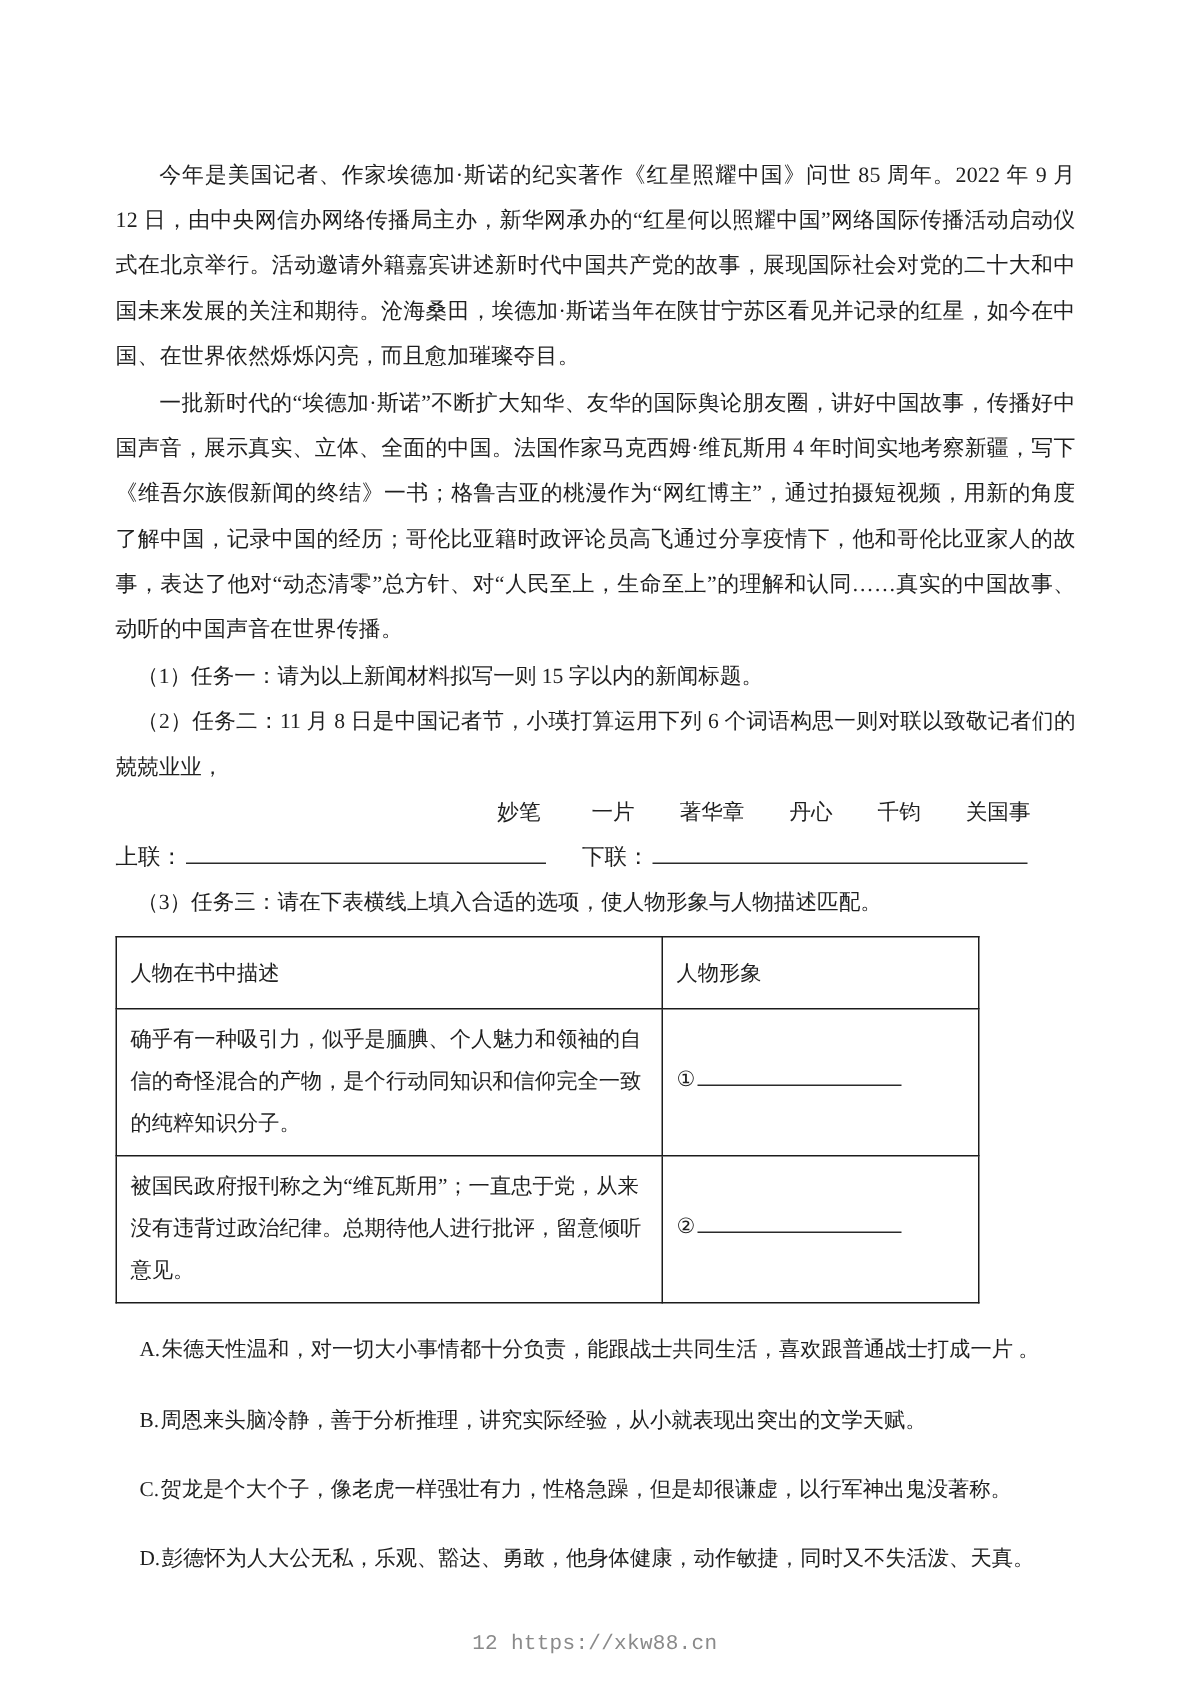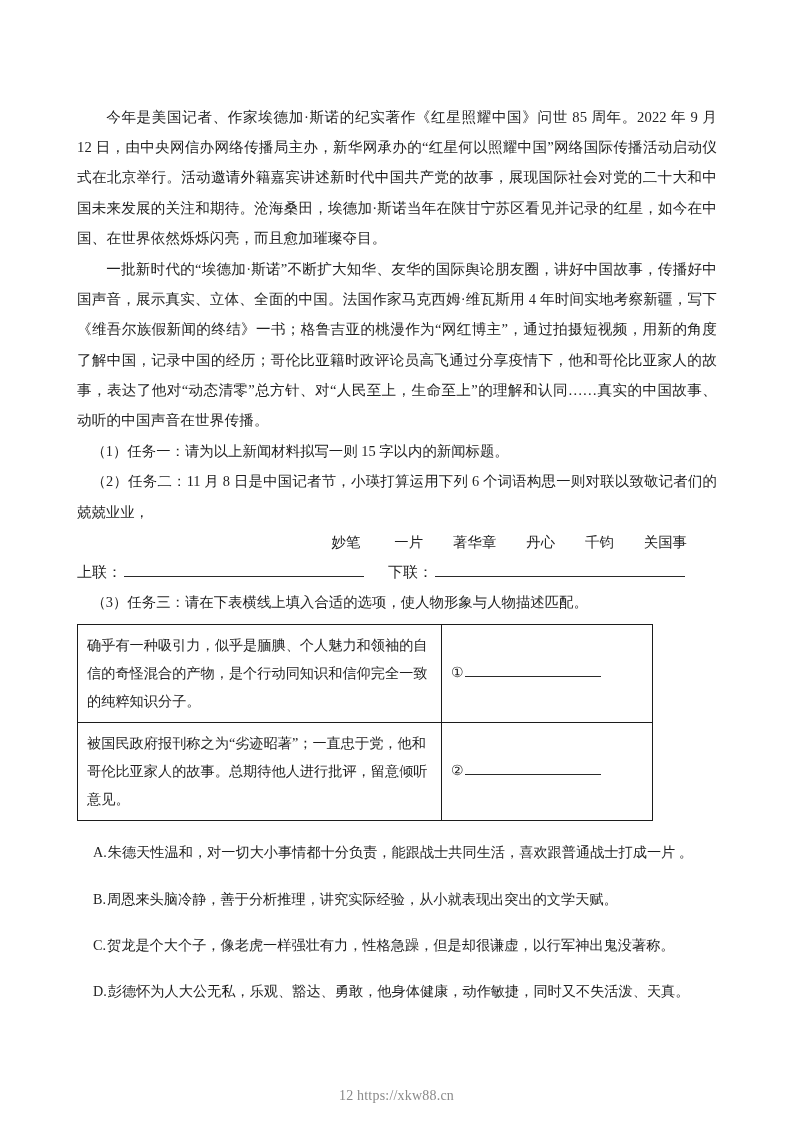--- a/index.html
+++ b/index.html
@@ -157,21 +157,21 @@
   .option .key { margin-right: 1px; }
   .opt-list { margin-top: 6px; }
 
   
   .footer {
     position: absolute;
     left: 0;
     top: 1072px;
     width: 793px;
     text-align: center;
-    font-family: Liberation Serif, serif;
+    font-family: Liberation Mono, monospace;
     font-size: 14px;
     color: #8a8a8a;
     letter-spacing: 0.2px;
   }
 </style>
 </head>
 <body>
 
 <div class="page">
 
@@ -192,31 +192,35 @@
       <span class="lbl">上联：</span>
       <span class="blank-a"></span>
       <span class="lbl">下联：</span>
       <span class="blank-b"></span>
     </div>
 
     <p class="task">（3）任务三：请在下表横线上填入合适的选项，使人物形象与人物描述匹配。</p>
 
     <table class="match-table">
       <tbody>
+        <tr class="head">
+          <td class="col-desc">人物在书中描述</td>
+          <td class="col-img">人物形象</td>
+        </tr>
         <tr class="body">
           <td class="col-desc">确乎有一种吸引力，似乎是腼腆、个人魅力和领袖的自信的奇怪混合的产物，是个行动同知识和信仰完全一致的纯粹知识分子。</td>
           <td class="col-img">
             <span class="answer-slot">
               <span class="num">①</span>
               <span class="blank"></span>
             </span>
           </td>
         </tr>
         <tr class="body">
-          <td class="col-desc">被国民政府报刊称之为“劣迹昭著”；一直忠于党，他和哥伦比亚家人的故事。总期待他人进行批评，留意倾听意见。</td>
+          <td class="col-desc">被国民政府报刊称之为“维瓦斯用”；一直忠于党，从来没有违背过政治纪律。总期待他人进行批评，留意倾听意见。</td>
           <td class="col-img">
             <span class="answer-slot">
               <span class="num">②</span>
               <span class="blank"></span>
             </span>
           </td>
         </tr>
       </tbody>
     </table>
 

